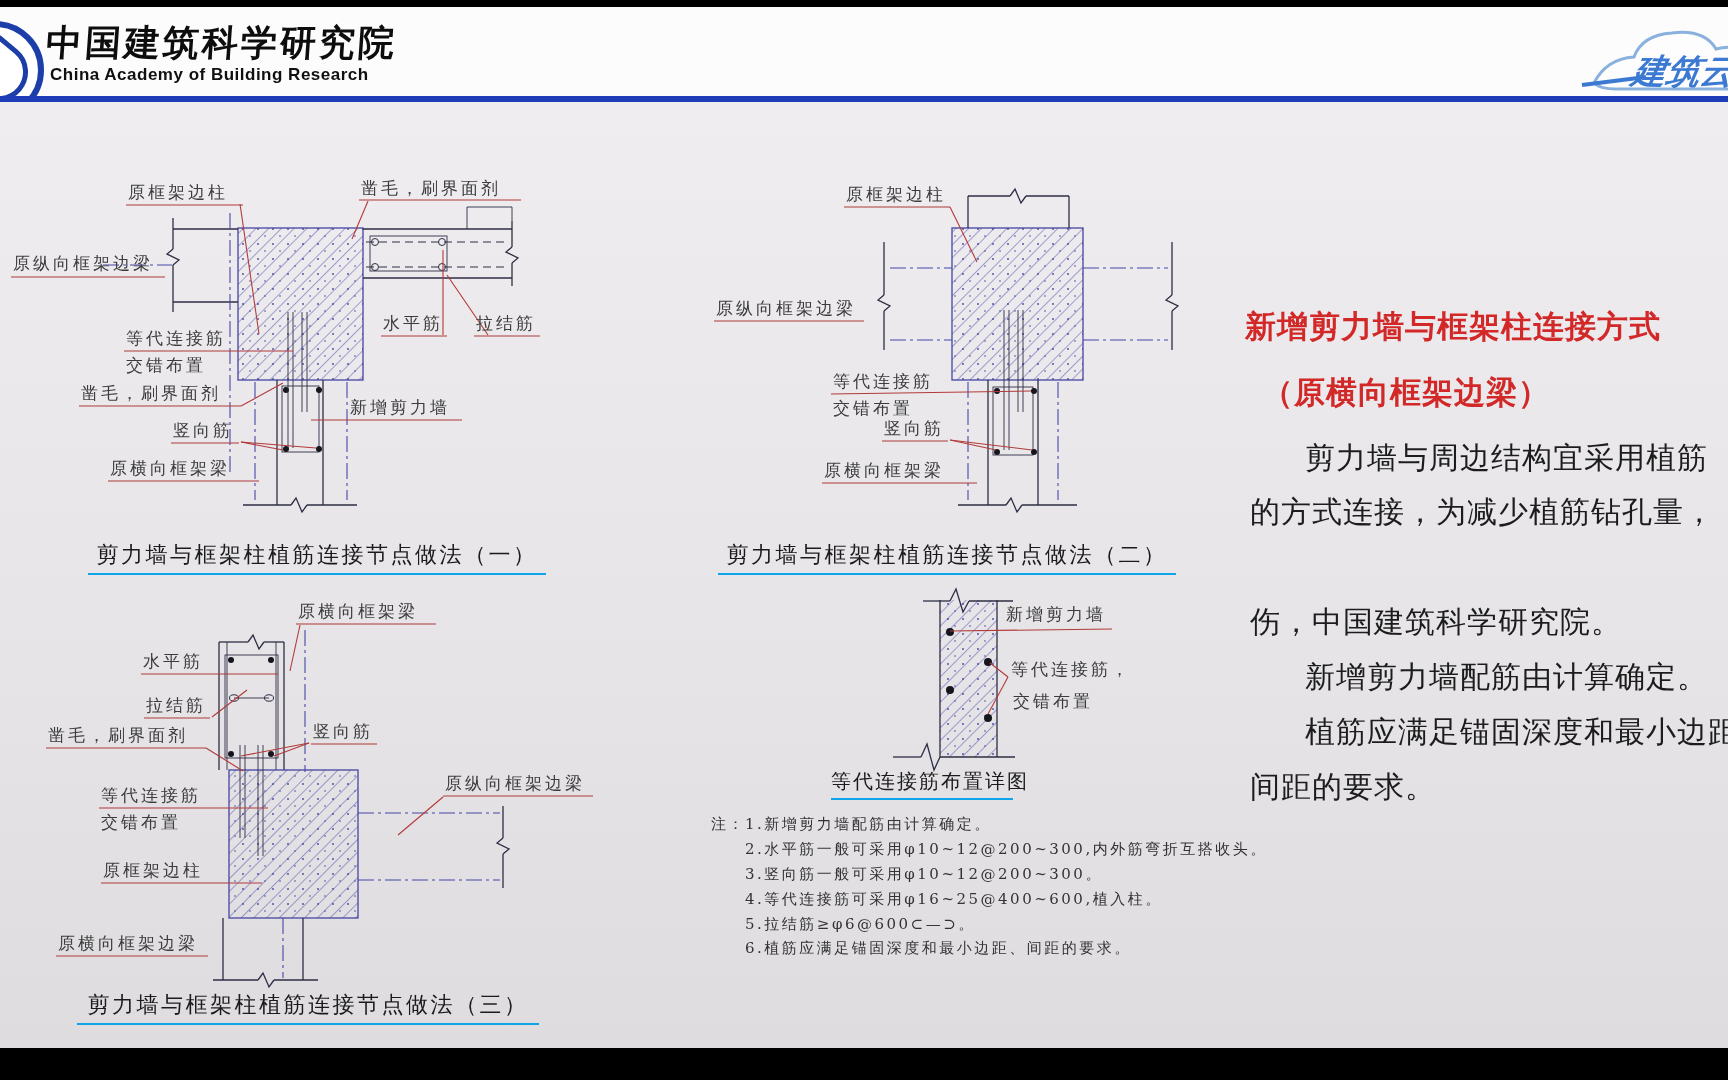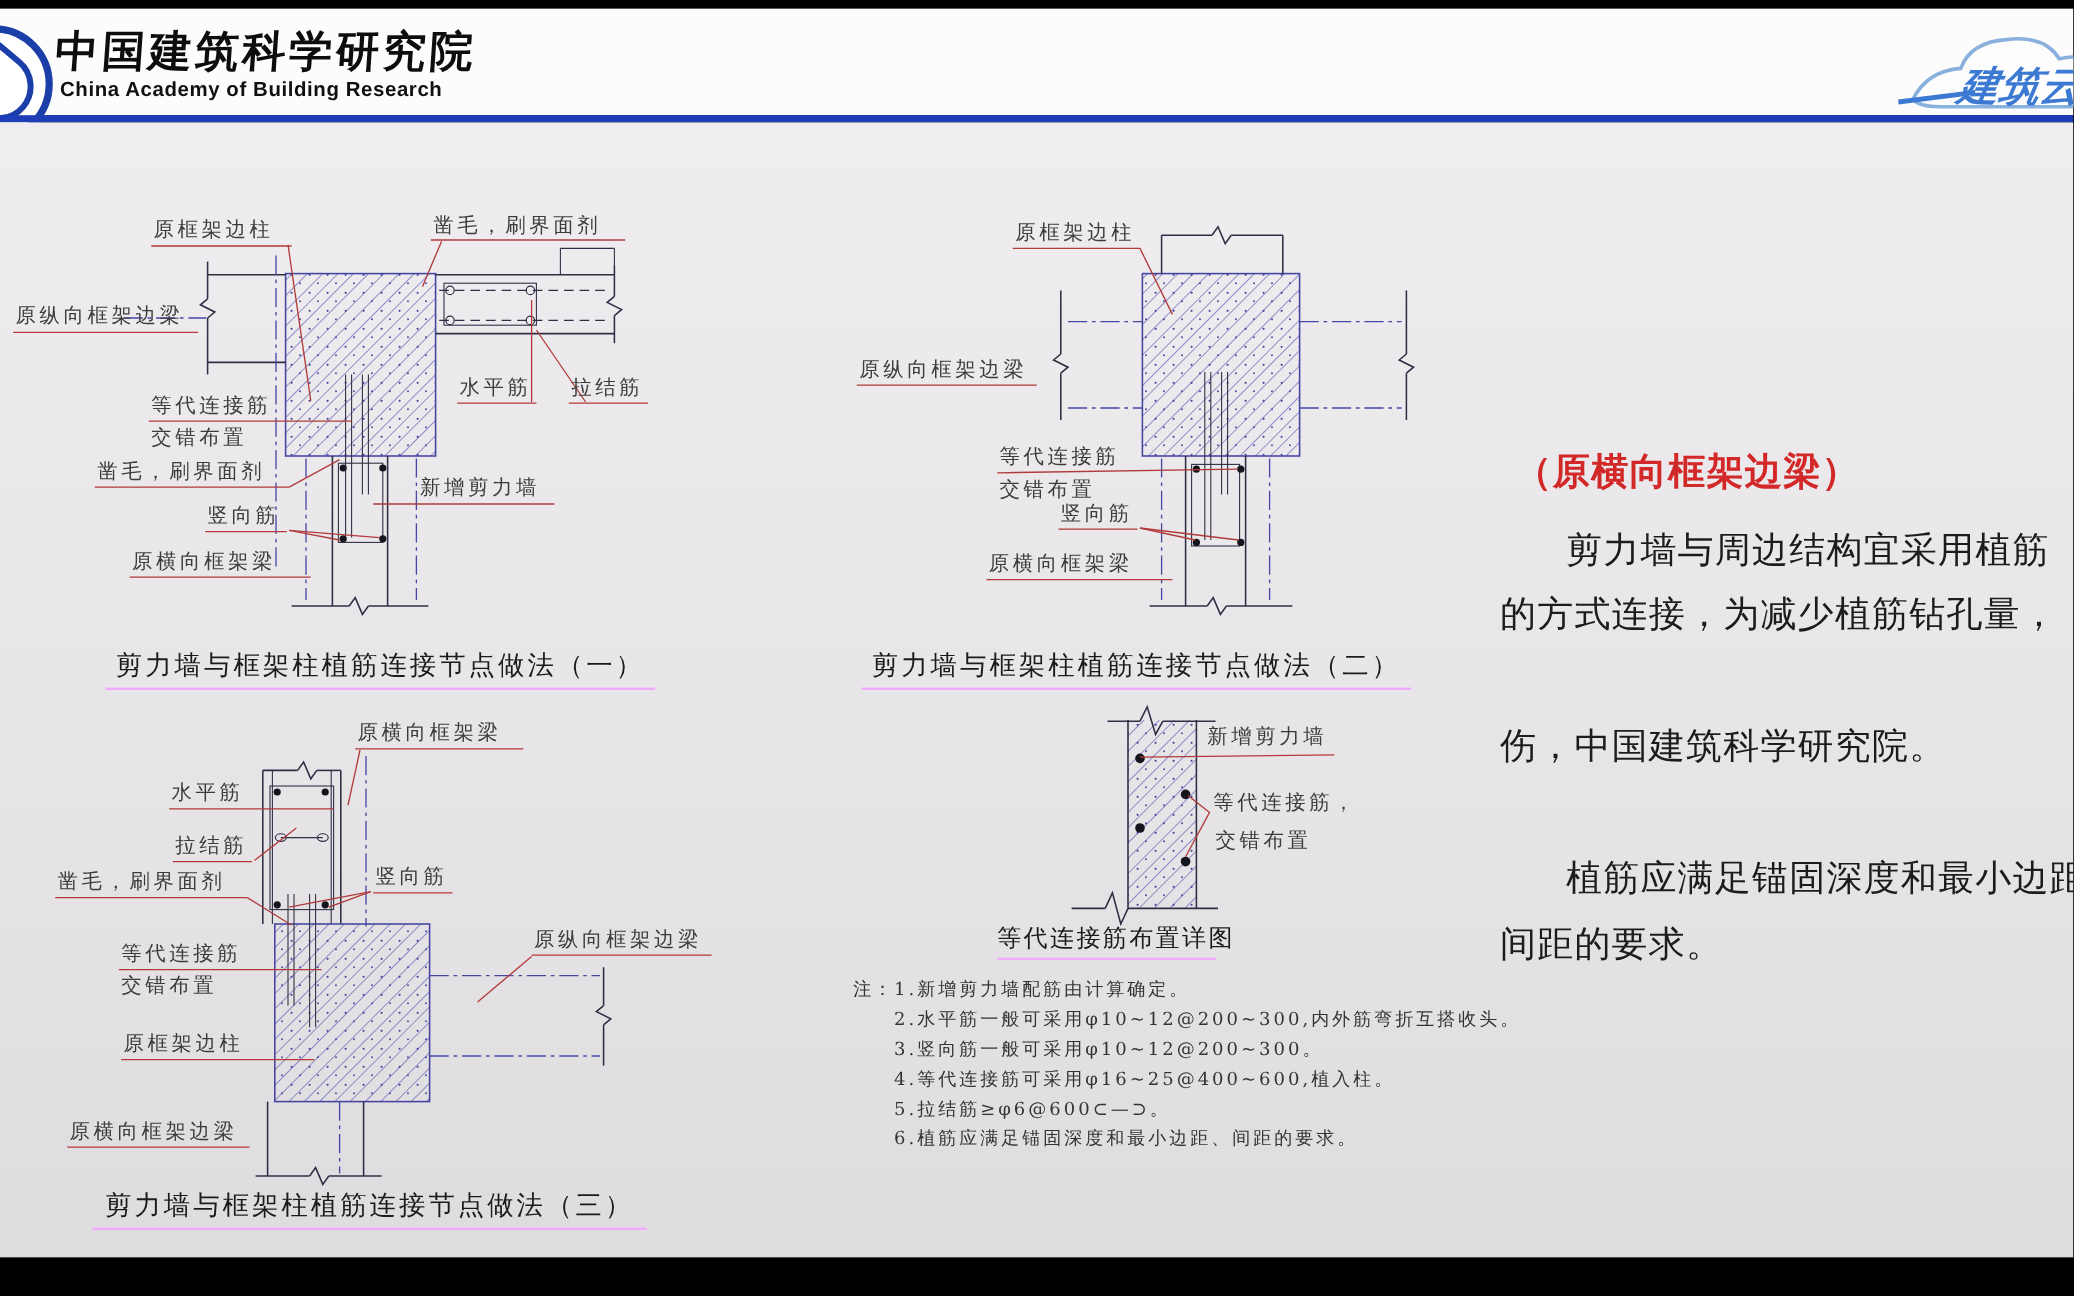--- a/index.html
+++ b/index.html
@@ -22,21 +22,21 @@
   #cloud-logo{position:absolute;left:1576px;top:12px;width:220px;height:88px;}
   #cloud-logo text{font-family:"Liberation Sans",sans-serif;font-weight:700;font-style:italic;}
   
   #content{position:absolute;left:0;top:102px;width:1728px;height:946px;
            background:linear-gradient(#efedf0,#e6e4e7 60%,#dedcdf);}
   #cad{position:absolute;left:0;top:0;width:1728px;height:1080px;pointer-events:none;}
   
   .lb{position:absolute;font-family:"DejaVu Serif",serif;font-size:17px;letter-spacing:3px;
       color:#3c3c3c;white-space:nowrap;line-height:1.2;}
   .cap{position:absolute;font-family:"Liberation Sans",sans-serif;font-size:22px;font-weight:500;
-       letter-spacing:2.5px;color:#1b1b1b;text-align:center;border-bottom:2px solid #f0abfc;
+       letter-spacing:2.5px;color:#1b1b1b;text-align:center;border-bottom:2px solid #0ea5e9;
        padding-bottom:3px;white-space:nowrap;}
   .cap-sm{font-size:20px;letter-spacing:2px;}
   
   .note-prefix{position:absolute;left:711px;top:815px;font-family:"DejaVu Serif",serif;
        font-size:15px;letter-spacing:2px;color:#333;}
   .note-line{position:absolute;left:745px;font-family:"DejaVu Serif",serif;font-size:15px;
        letter-spacing:2.5px;color:#333;white-space:nowrap;}
   
   .sb-title{position:absolute;font-size:31px;font-weight:700;color:#d32828;
        letter-spacing:1px;white-space:nowrap;}
@@ -316,22 +316,24 @@
   <div class="cap cap-sm" style="left:831px;top:768px;width:182px">等代连接筋布置详图</div>
 
   <div class="note-prefix">注：</div>
   <div class="note-line" style="top:815px">1.新增剪力墙配筋由计算确定。</div>
   <div class="note-line" style="top:840px">2.水平筋一般可采用φ10~12@200~300,内外筋弯折互搭收头。</div>
   <div class="note-line" style="top:865px">3.竖向筋一般可采用φ10~12@200~300。</div>
   <div class="note-line" style="top:890px">4.等代连接筋可采用φ16~25@400~600,植入柱。</div>
   <div class="note-line" style="top:915px">5.拉结筋≥φ6@600⊂—⊃。</div>
   <div class="note-line" style="top:939px">6.植筋应满足锚固深度和最小边距、间距的要求。</div>
 
+  <div class="sb-title" style="left:1245px;top:306px">新增剪力墙与框架柱连接方式</div>
   <div class="sb-title" style="left:1262px;top:372px">（原横向框架边梁）</div>
   <div class="sb-line" style="left:1305px;top:438px">剪力墙与周边结构宜采用植筋</div>
   <div class="sb-line" style="left:1250px;top:492px">的方式连接，为减少植筋钻孔量，</div>
   <div class="sb-line" style="left:1250px;top:602px">伤，中国建筑科学研究院。</div>
+  <div class="sb-line" style="left:1305px;top:657px">新增剪力墙配筋由计算确定。</div>
   <div class="sb-line" style="left:1305px;top:712px">植筋应满足锚固深度和最小边距、</div>
   <div class="sb-line" style="left:1250px;top:767px">间距的要求。</div>
 
   <div class="bar-top"></div>
   <div class="bar-bottom"></div>
 </div>
 
 </body></html>

